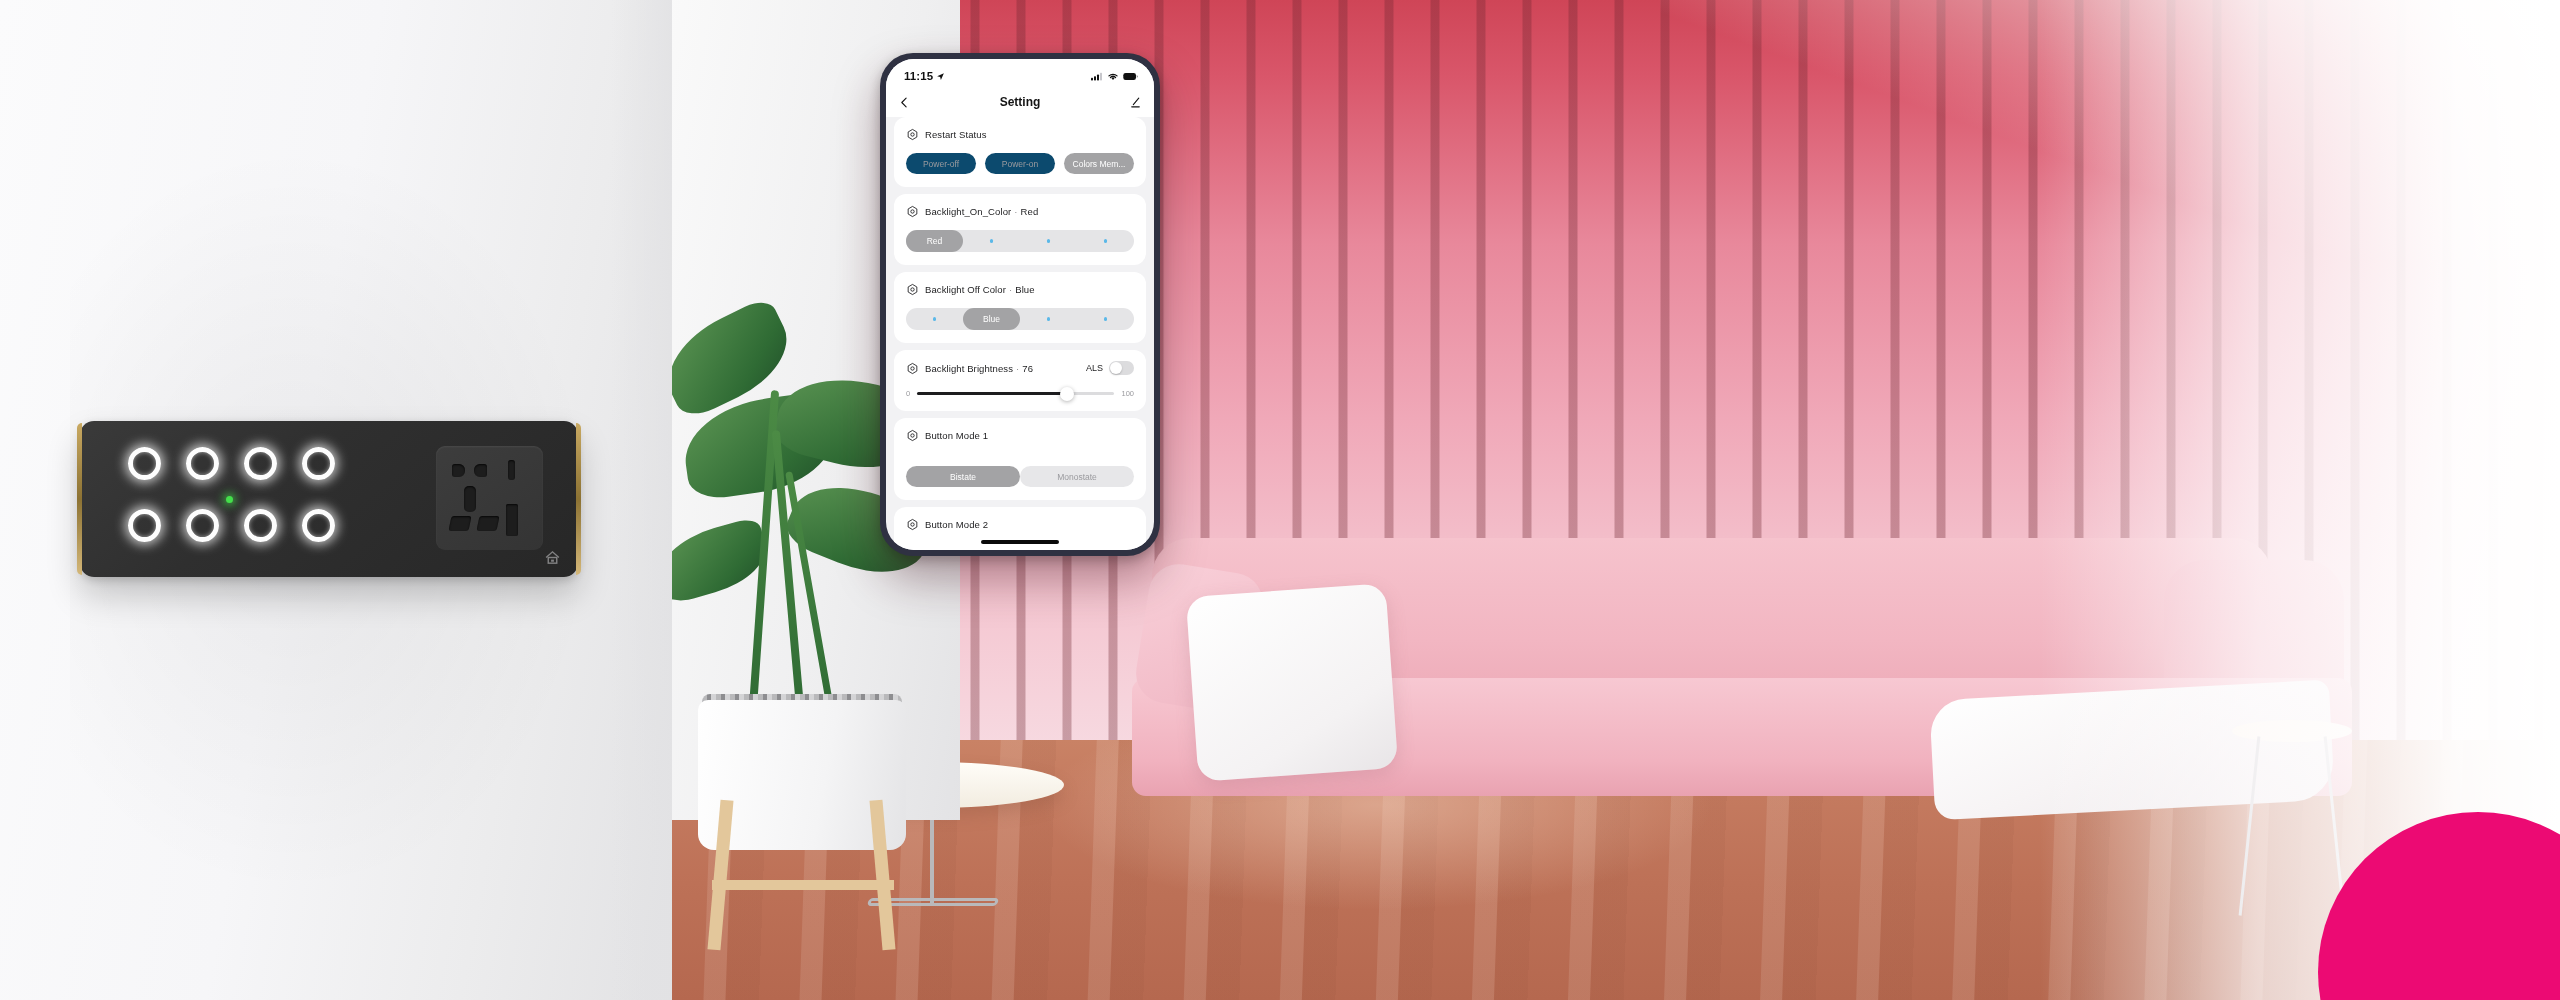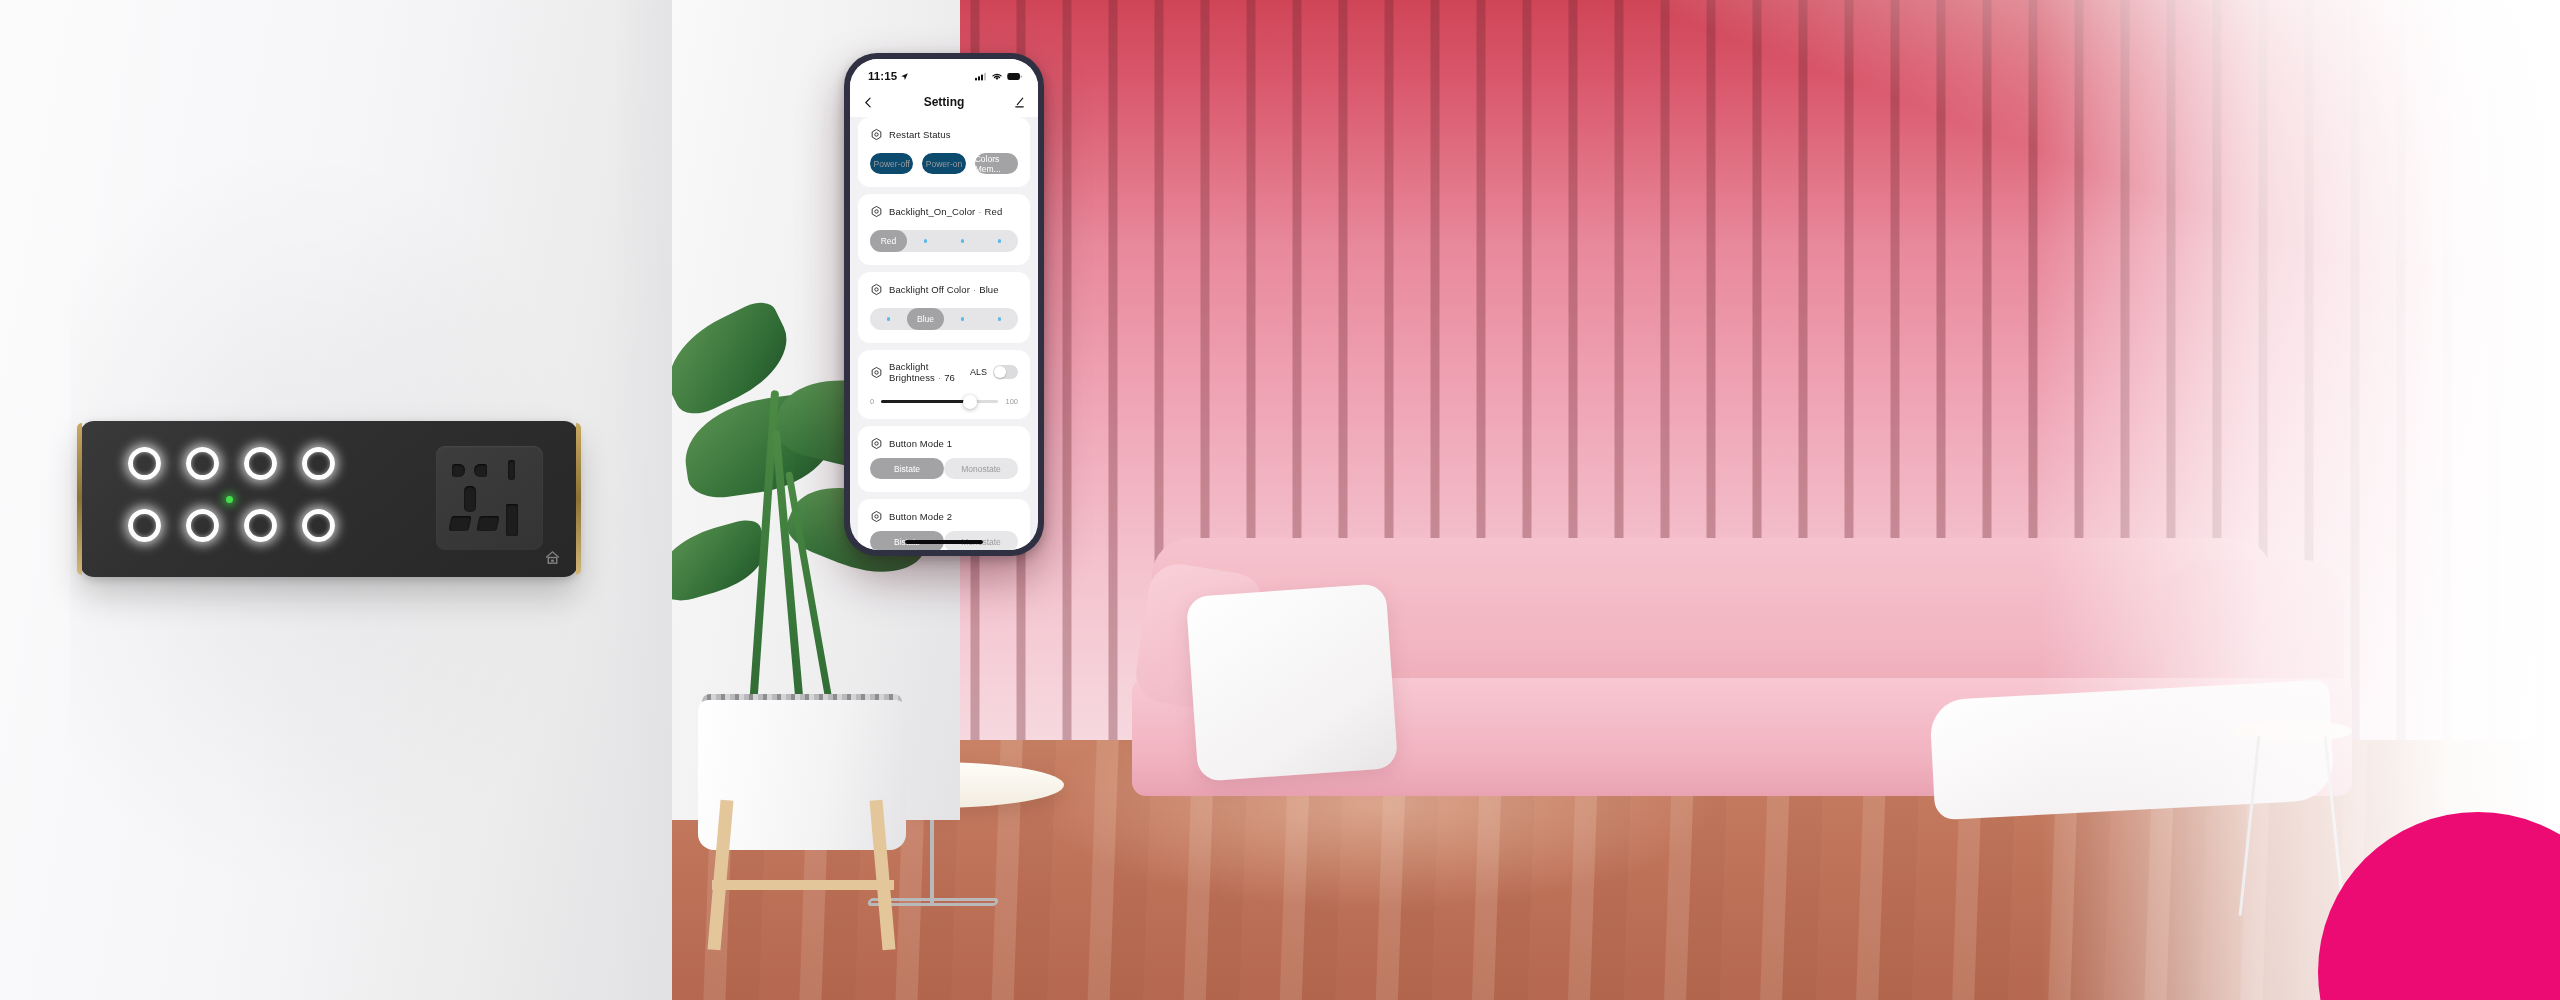--- a/index.html
+++ b/index.html
@@ -179,21 +179,21 @@
   }
   .pot-stand{ position:absolute; background:#e3c79b; }
   .ps1{ left:42px; top:800px; width:13px; height:150px; transform:rotate(5deg); }
   .ps2{ left:204px; top:800px; width:13px; height:150px; transform:rotate(-5deg); }
   .ps3{ left:40px; top:880px; width:182px; height:10px; }
   .leaf{ position:absolute; background:linear-gradient(145deg,#5d9654,#2f6b34 70%,#21502a); border-radius:60% 20% 55% 25%; }
   .stem{ position:absolute; background:linear-gradient(180deg,#4c8b45,#2f6b34); border-radius:4px; }
 
   
   .phone{
-    position:absolute; left:844px; top:53px; width:200px; height:503px;
+    position:absolute; left:880px; top:53px; width:280px; height:503px;
     transform:scale(1.0); z-index:8;
   }
   .phone-body{
     position:absolute; inset:0; background:#2f3142; border-radius:33px;
     box-shadow:0 22px 46px rgba(70,25,35,.40), 0 4px 12px rgba(0,0,0,.25);
   }
   .phone-screen{
     position:absolute; left:6px; top:6px; right:6px; bottom:6px;
     background:#f2f2f4; border-radius:28px; overflow:hidden;
   }
@@ -238,21 +238,21 @@
   .bright-head{ display:flex; align-items:center; justify-content:space-between; }
   .als-wrap{ display:flex; align-items:center; gap:6px; }
   .als-label{ font-size:9px; color:#1d1d1f; }
   .toggle{ width:25px; height:14px; border-radius:8px; background:#dcdcde; position:relative; }
   .toggle .knob{ position:absolute; left:1px; top:1px; width:12px; height:12px; border-radius:50%; background:#fff; box-shadow:0 1px 2px rgba(0,0,0,.22); }
   .slider-row{ display:flex; align-items:center; gap:7px; margin-top:14px; }
   .slider-end{ font-size:7.5px; color:#9a9a9e; }
   .track{ flex:1; height:3px; border-radius:2px; background:#dcdcde; position:relative; }
   .track-fill{ position:absolute; left:0; top:0; height:3px; border-radius:2px; background:#1c1c1e; }
   .track-thumb{ position:absolute; top:-5.5px; width:14px; height:14px; border-radius:50%; background:#fff; box-shadow:0 1px 4px rgba(0,0,0,.30); }
-  .mode-row{ display:flex; margin-top:8px;align-items:flex-end; }
+  .mode-row{ display:flex; margin-top:24px;align-items:flex-end; }
   .mode-btn{
     flex:1; height:21px; border-radius:11px; background:#e7e7e9;
     display:flex; align-items:center; justify-content:center;
     font-size:8.5px; color:#9a9a9e;
   }
   .mode-btn.active{ background:#a3a3a5; color:#fff; }
   .home-indicator{
     position:absolute; left:50%; transform:translateX(-50%); bottom:6px;
     width:78px; height:4px; border-radius:3px; background:#0a0a0a;
   }

